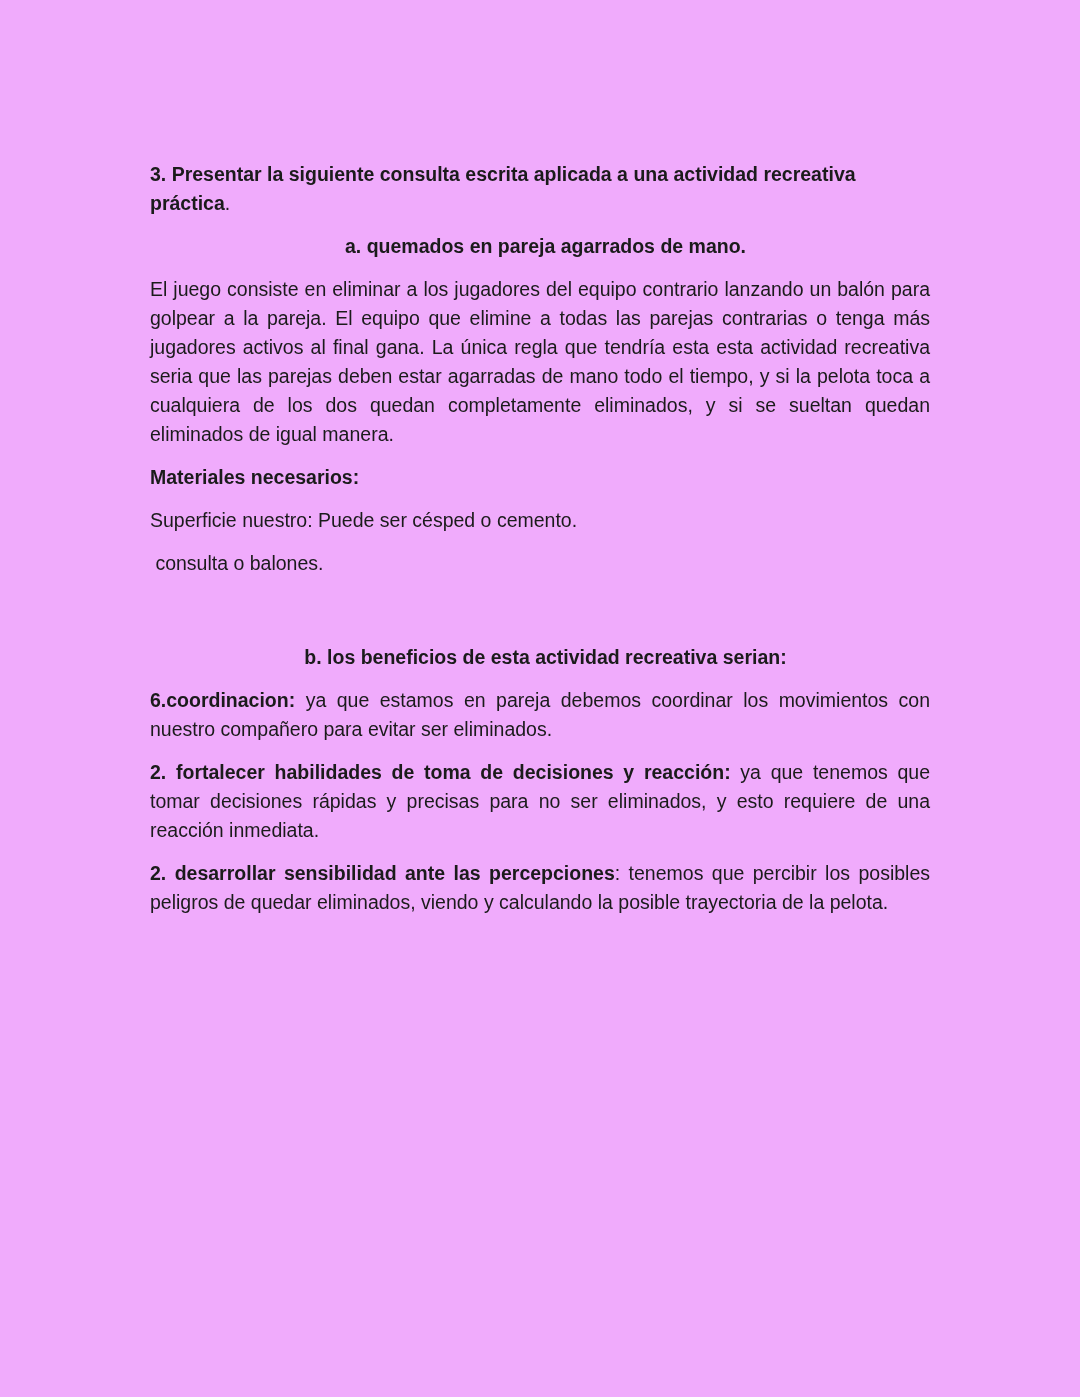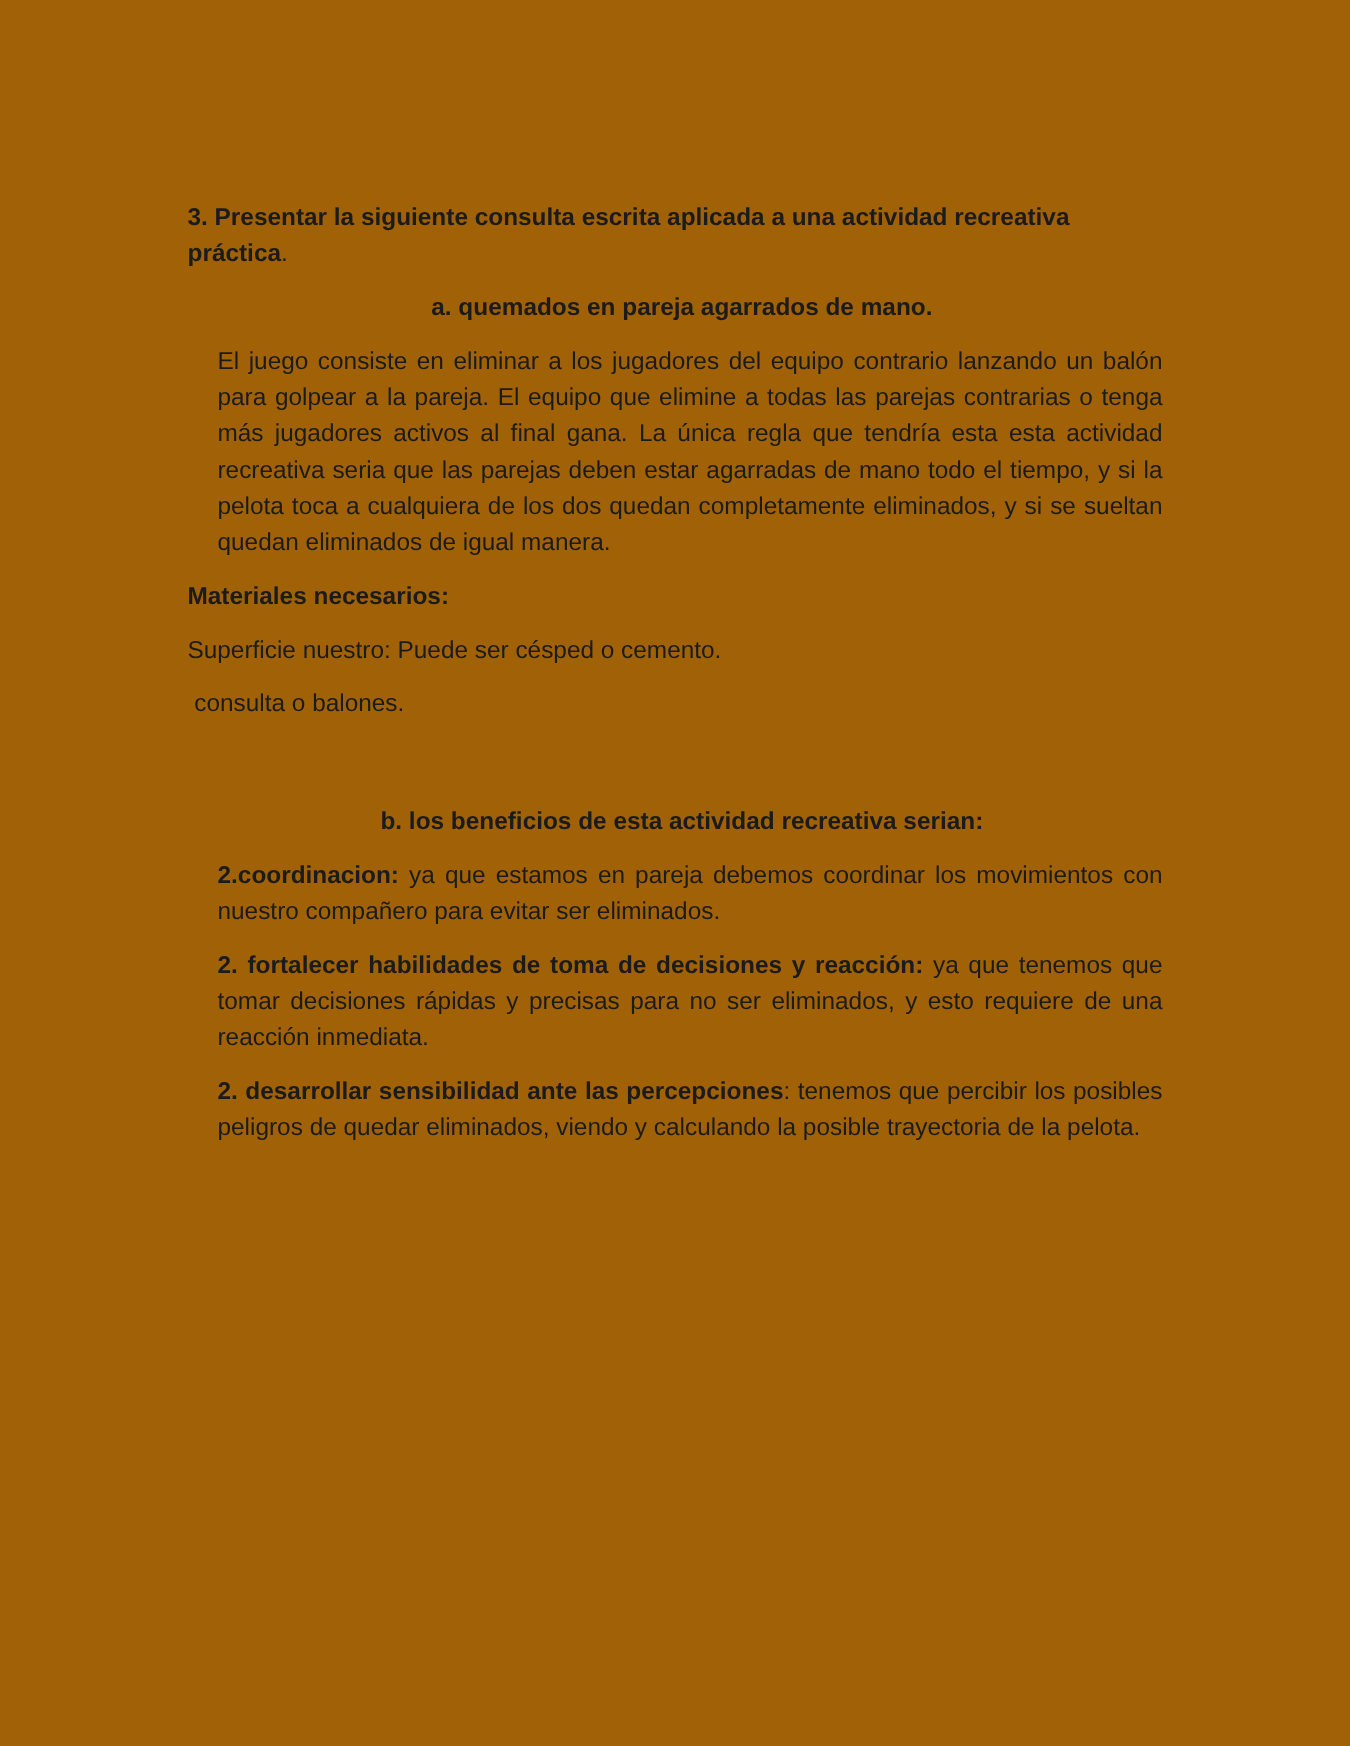--- a/index.html
+++ b/index.html
@@ -4,37 +4,36 @@
 <style>
   html, body {
     margin: 0;
     padding: 0;
     background: #ffffff;
   }
   .page {
     position: relative;
     width: 1080px;
     height: 1397px;
-    background: #a16207;
+    background: #f0abfc;
     box-sizing: border-box;
     padding: 160px 150px 0 150px;
     font-family: "Liberation Sans", sans-serif;
     font-size: 19.5px;
     line-height: 29px;
     color: #1b1b1b;
   }
   .content {
     width: 780px;
   }
   p {
     margin: 0 0 14px 0;
   }
   .justified {
     text-align: justify;
-    margin-left: 24px;
   }
   .bold {
     font-weight: bold;
   }
   .indent {
     padding-left: 11px;
     text-align: center;
   }
   .pre {
     white-space: pre-wrap;
@@ -59,20 +58,20 @@
 
     <p>Superficie nuestro: Puede ser césped o cemento.</p>
 
     <p class="pre"> consulta o balones.</p>
 
 
     <div class="spacer-large"></div>
 
     <p class="bold indent">b. los beneficios de esta actividad recreativa serian:</p>
 
-    <p class="justified"><span class="bold">2.coordinacion:</span><span> ya que estamos en pareja debemos coordinar los movimientos con nuestro compañero para evitar ser eliminados.</span></p>
+    <p class="justified"><span class="bold">6.coordinacion:</span><span> ya que estamos en pareja debemos coordinar los movimientos con nuestro compañero para evitar ser eliminados.</span></p>
 
     <p class="justified"><span class="bold">2. fortalecer habilidades de toma de decisiones y reacción:</span><span> ya que tenemos que tomar decisiones rápidas y precisas para no ser eliminados, y esto requiere de una reacción inmediata.</span></p>
 
     <p class="justified"><span class="bold">2. desarrollar sensibilidad ante las percepciones</span><span>: tenemos que percibir los posibles peligros de quedar eliminados, viendo y calculando la posible trayectoria de la pelota.</span></p>
 
   </div>
 </div>
 
 </body></html>

